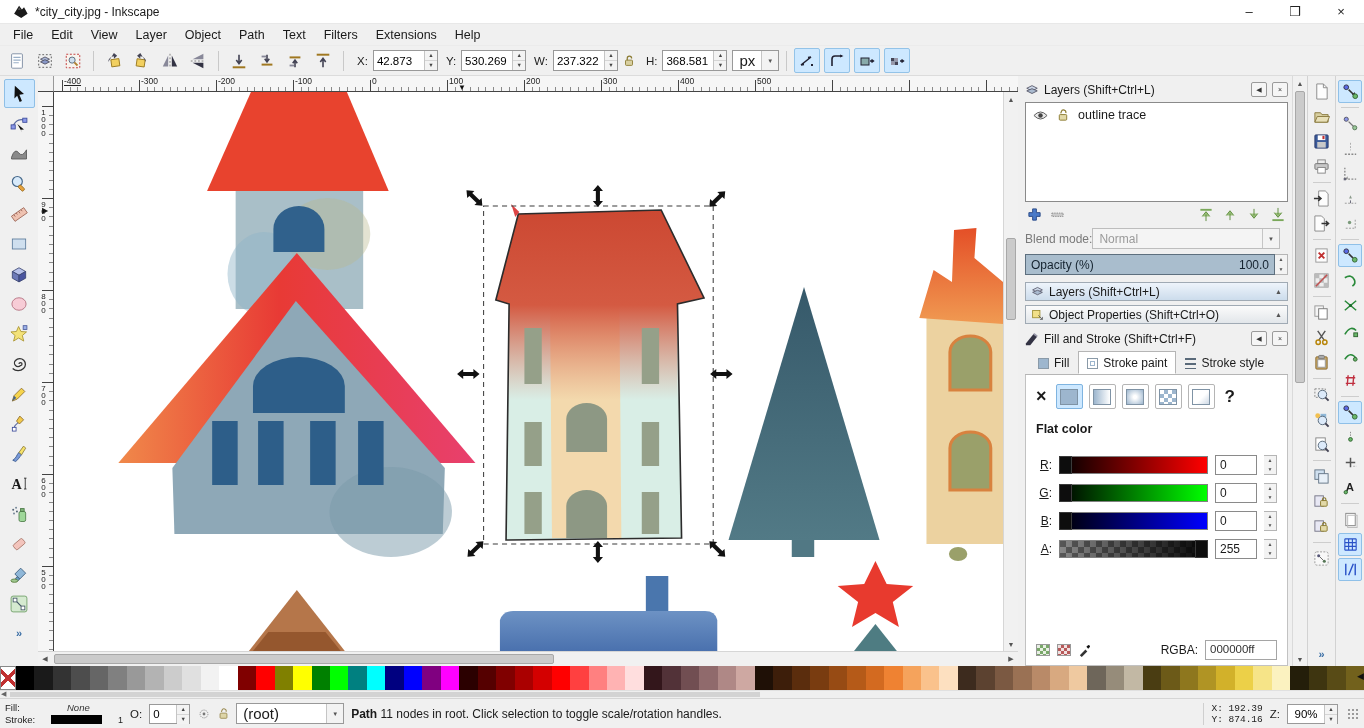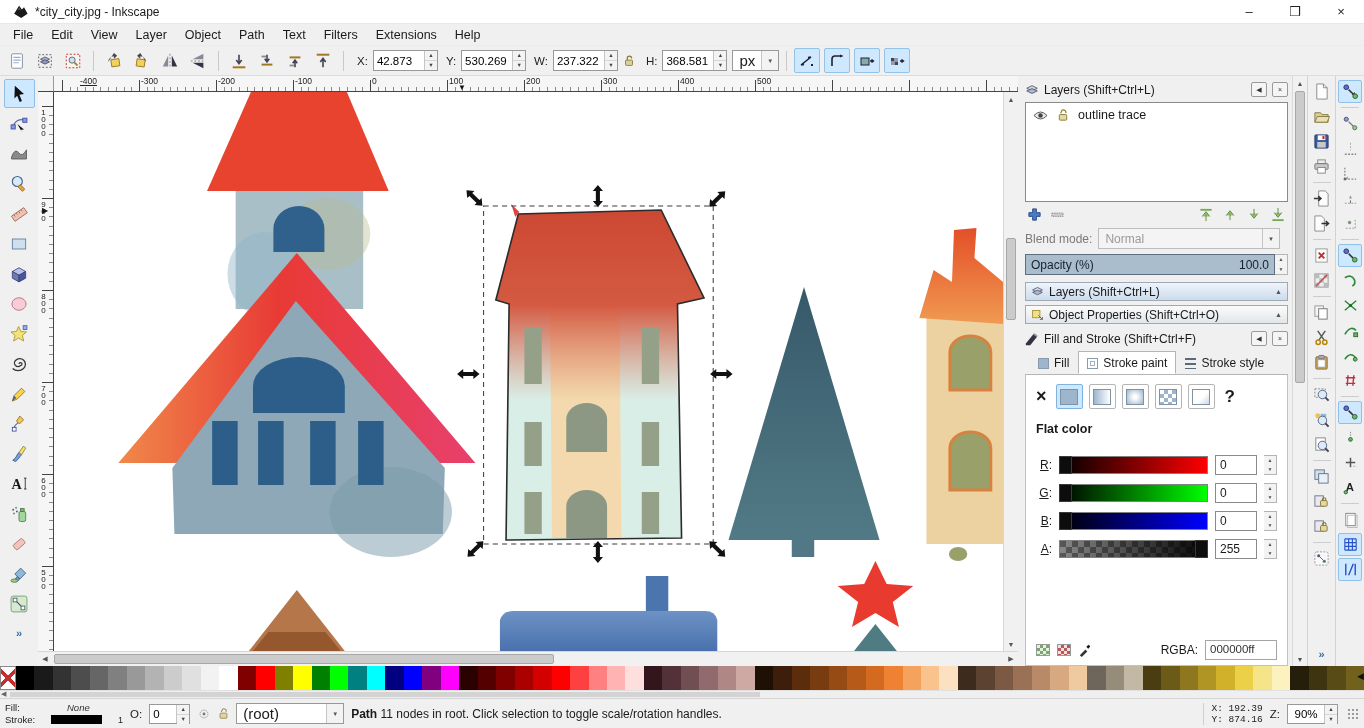--- a/index.html
+++ b/index.html
@@ -66,21 +66,21 @@
   
   .dock{width:274px;background:#f0f0f0;padding:3px 4px 0 7px;display:flex;flex-direction:column;overflow:hidden}
   .phead{height:21px;display:flex;align-items:center;gap:5px;font-size:12px}
   .phead .ptitle{flex:1;white-space:nowrap;overflow:hidden}
   .pbtn{width:16px;height:15px;border:1px solid #9a9a9a;background:#f5f5f5;font-size:7px;line-height:13px;text-align:center;border-radius:2px;color:#333}
   .layer-list{background:#fff;border:1px solid #8a8a8a;height:100px;margin-top:2px}
   .layer-row{display:flex;align-items:center;gap:9px;padding:5px 7px}
   .layer-name{font-size:12.5px}
   .layer-btns{display:flex;align-items:center;gap:8px;padding:5px 2px 3px 2px}
   .lb-spacer{flex:1}
-  .blend-row{display:flex;align-items:center;gap:6px;margin:3px 8px 5px 0;color:#7a7a7a}
+  .blend-row{display:flex;align-items:center;margin:3px 8px 5px 0;color:#7a7a7a}
   .dd-dis{flex:1;height:21px;border:1px solid #bdbdbd;background:#f4f4f4;color:#9a9a9a;display:flex;align-items:center}
   .dd-dis .ddval{flex:1;padding:0 6px}
   .opacity-row{display:flex;margin-bottom:7px}
   .op-slider{flex:1;height:21px;background:#a9bdcd;border:1px solid #5d6f7e;display:flex;justify-content:space-between;align-items:center;padding:0 5px;color:#14222e}
   .spinv{width:13px;border:1px solid #b5b5b5;border-left:none;display:flex;flex-direction:column;background:#f3f3f3}
   .spinv span{flex:1;font-size:5px;line-height:9px;text-align:center;color:#555}
 
   .cbar{height:19px;border:1px solid #a0aab4;display:flex;align-items:center;gap:5px;padding:0 5px;margin-bottom:4px;font-size:12px}
   .cbar .ctitle{flex:1;white-space:nowrap;overflow:hidden}
   .cbar .carr{font-size:7px;color:#555}
@@ -461,21 +461,21 @@
         </svg>
       </span>
     <span class="tool-overflow">»</span>
   </div>
 
   <div class="canvas-zone">
     <div class="ruler-row">
       <div class="ruler-corner"></div>
       <div class="ruler-top" id="rulerTop">
         <span class="rmark-t">▼</span>
-      <span class="rlab-t" style="left: 24px; text-decoration: underline;">-400</span>
+      <span class="rlab-t" style="left: 8px; text-decoration: underline;">-400</span>
           <span class="rlab-t" style="left: 85px;">-300</span>
           <span class="rlab-t" style="left: 162px;">-200</span>
           <span class="rlab-t" style="left: 239px;">-100</span>
           <span class="rlab-t" style="left: 316px;">0</span>
           <span class="rlab-t" style="left: 393px;">100</span>
           <span class="rlab-t" style="left: 470px;">200</span>
           <span class="rlab-t" style="left: 547px;">300</span>
           <span class="rlab-t" style="left: 624px;">400</span>
           <span class="rlab-t" style="left: 701px;">500</span>
         </div>

